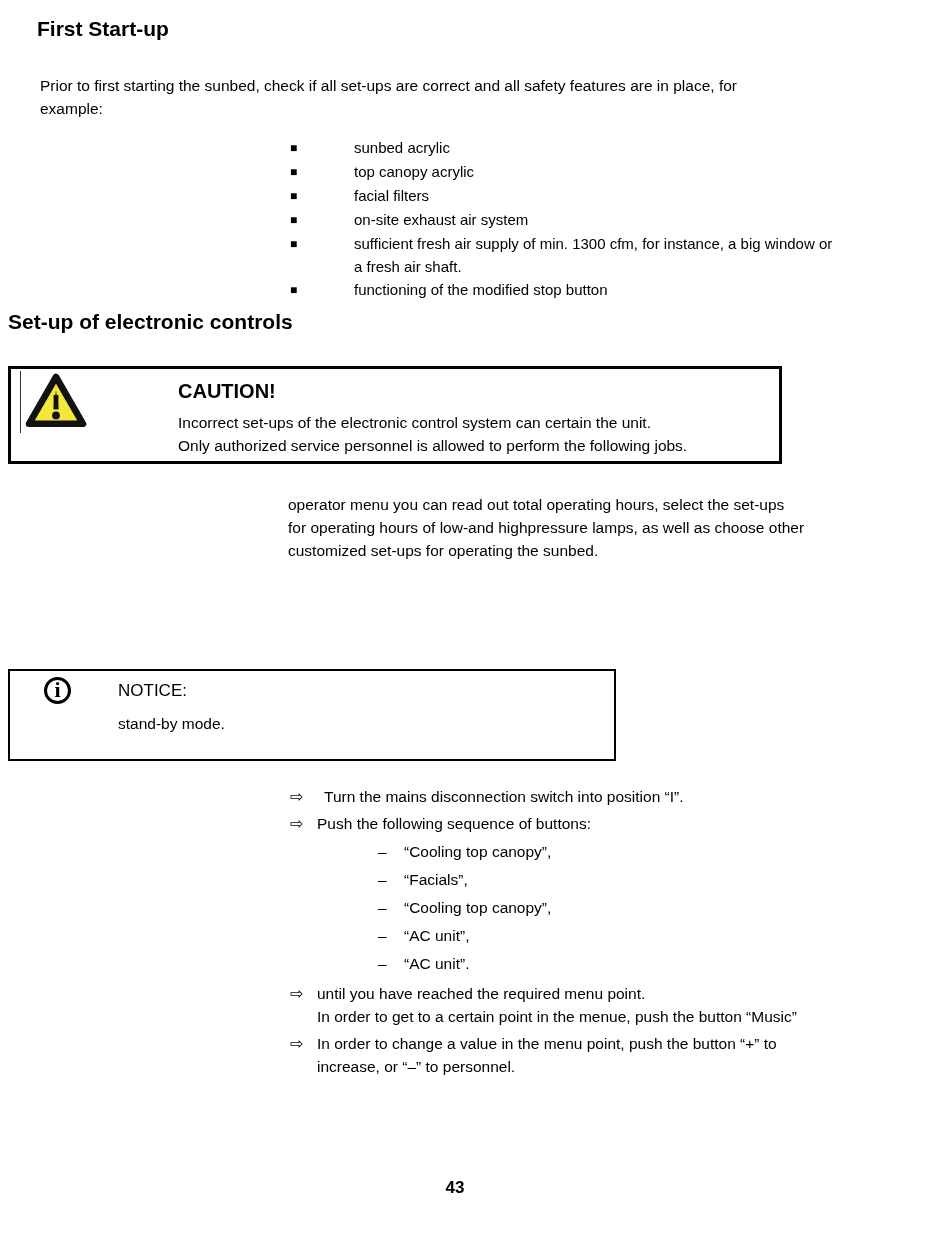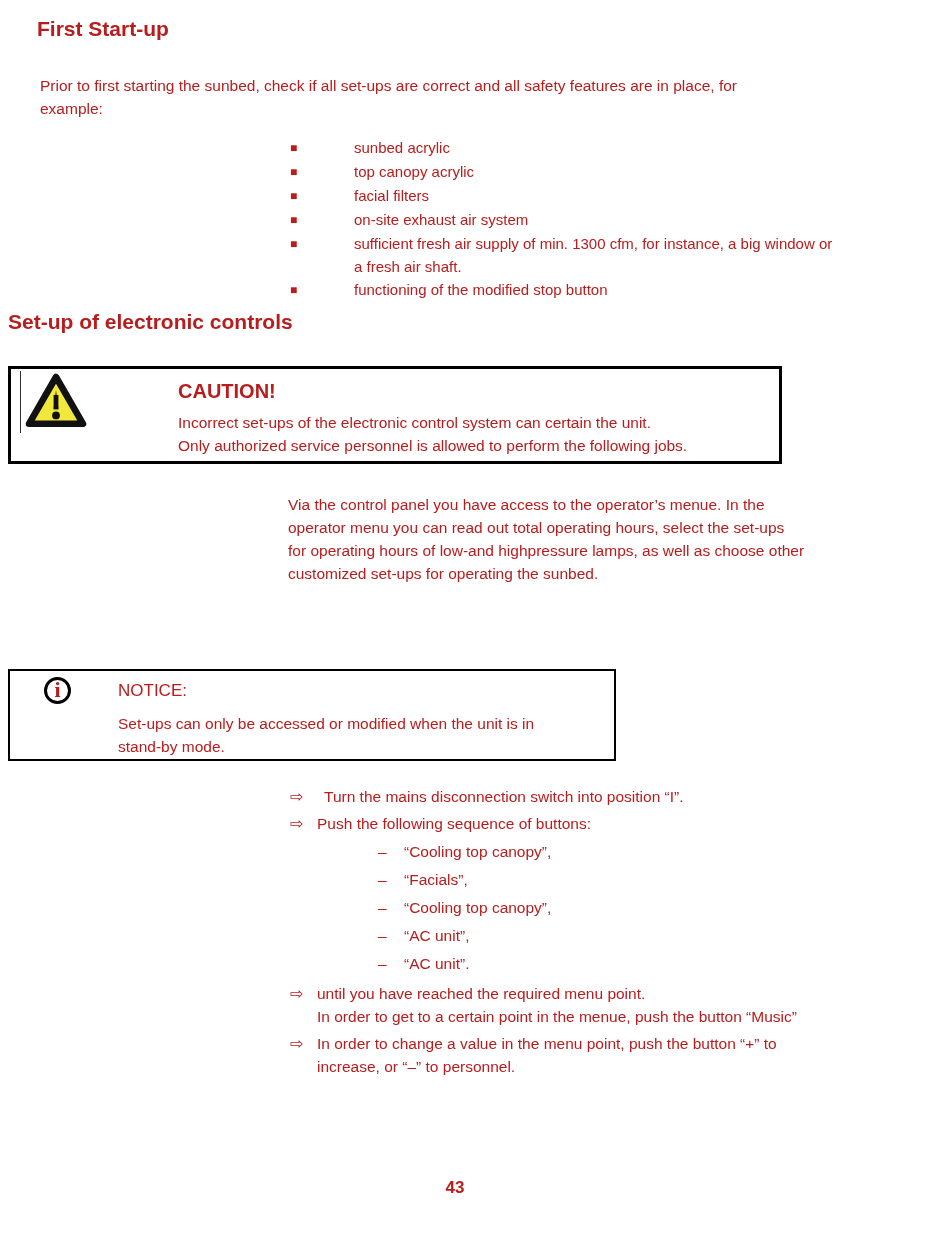--- a/index.html
+++ b/index.html
@@ -2,21 +2,21 @@
 <html><head>
 <meta charset="utf-8">
 <style>
   html,body{margin:0;padding:0;background:#ffffff;}
   .page{
     position:relative;
     width:950px;
     height:1253px;
     background:#ffffff;
     font-family:"Liberation Sans", sans-serif;
-    color:#b91c1c;
+    color:#000000;
     overflow:hidden;
   }
   .abs{position:absolute;}
   .h1{
     font-size:21px;
     font-weight:bold;
     letter-spacing:0;
   }
   .body-text{
     font-size:15.5px;
@@ -144,33 +144,31 @@
       <circle cx="55" cy="74" r="6.5" fill="#111111"></circle>
     </svg>
     <div class="abs caution-title" style="left:167px;top:11px;text-align:right;">CAUTION!</div>
     <div class="abs body-text" style="left:167px;top:42px;">
       <div class="line">Incorrect set-ups of the electronic control system can certain the unit.</div>
       <div class="line">Only authorized service personnel is allowed to perform the following jobs.</div>
     </div>
   </div>
 
   <div class="abs body-text" style="left:288px;top:493px;">
-    <div class="line">Via the control panel you have access to the operator’s menue. In the</div>
     <div class="line">operator menu you can read out total operating hours, select the set-ups</div>
     <div class="line">for operating hours of low-and highpressure lamps, as well as choose other</div>
     <div class="line">customized set-ups for operating the sunbed.</div>
   </div>
 
   <div class="abs notice-box">
     <div class="abs info-icon" style="left:34px;top:6px;">
       <span>i</span>
     </div>
     <div class="abs notice-title" style="left:108px;top:10px;">NOTICE:</div>
     <div class="abs body-text" style="left:108px;top:41px;">
-      <div class="line">Set-ups can only be accessed or modified when the unit is in</div>
       <div class="line">stand-by mode.</div>
     </div>
   </div>
 
   <div class="abs" style="left:290px;top:786px;width:640px;">
 
     <div class="step-row">
       <span class="step-marker">⇨</span>
       <span class="step-text" style="padding-left:7px;">Turn the mains disconnection switch into position “I”.</span>
     </div>

